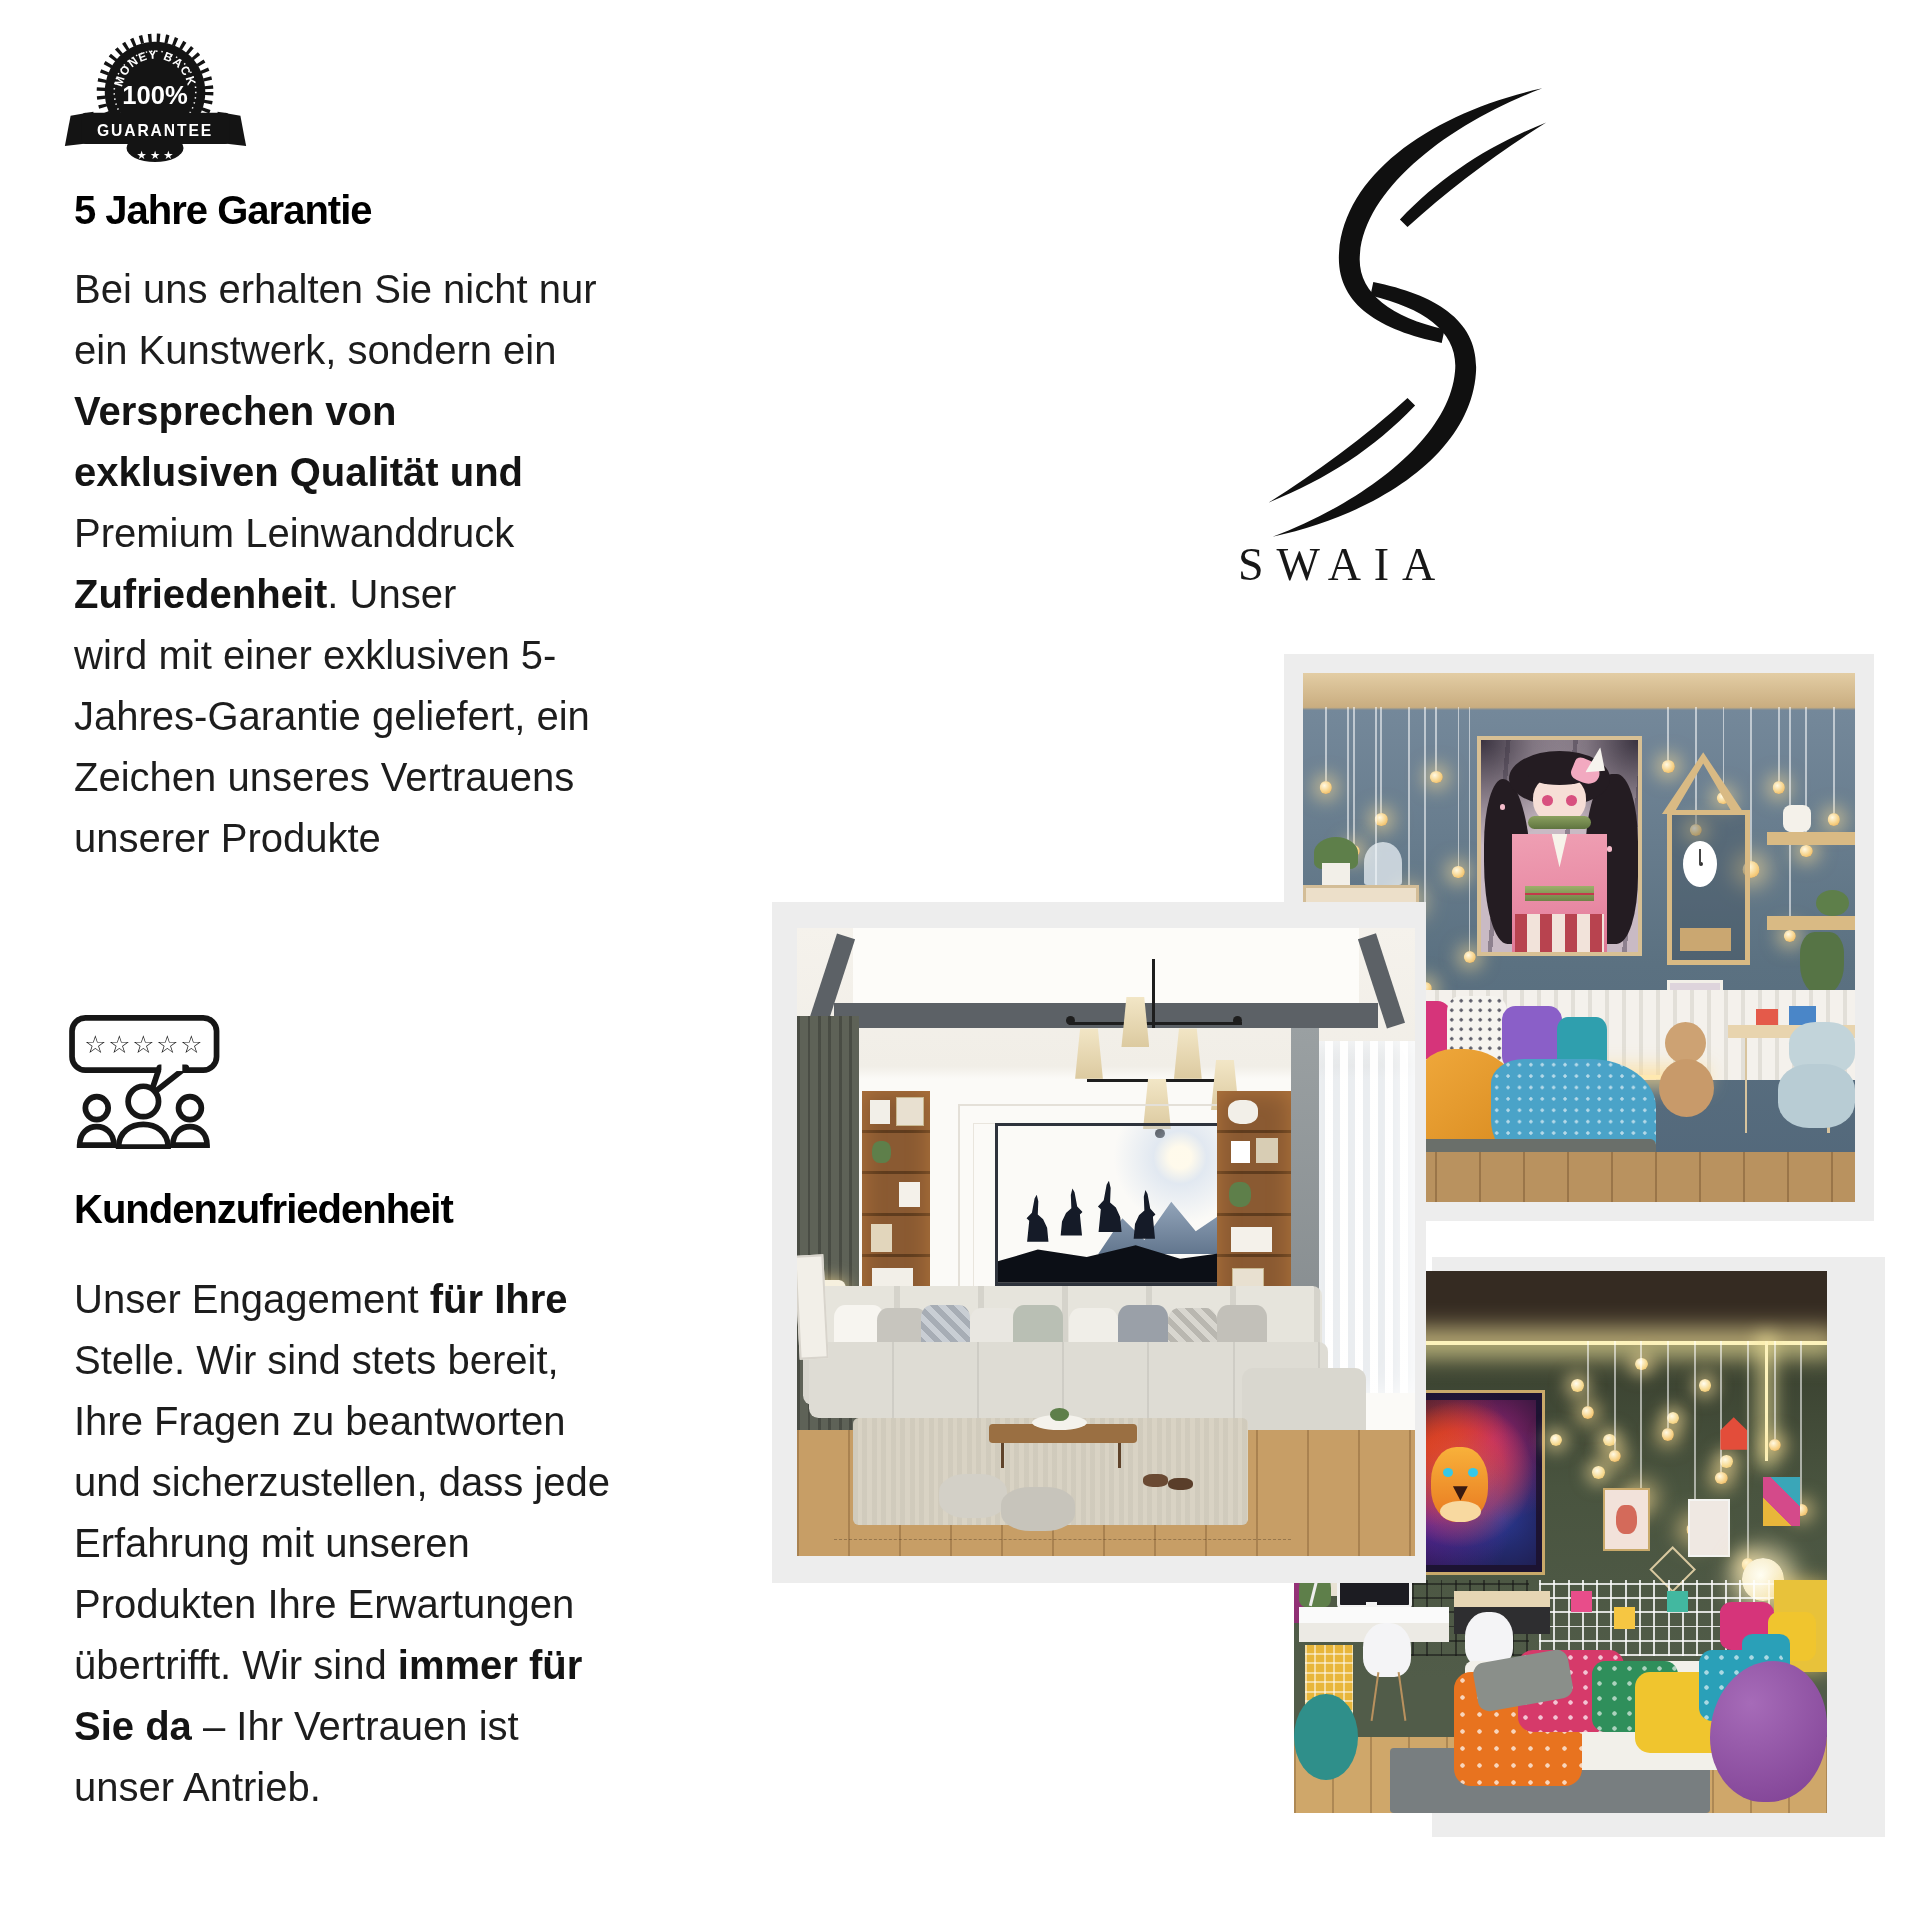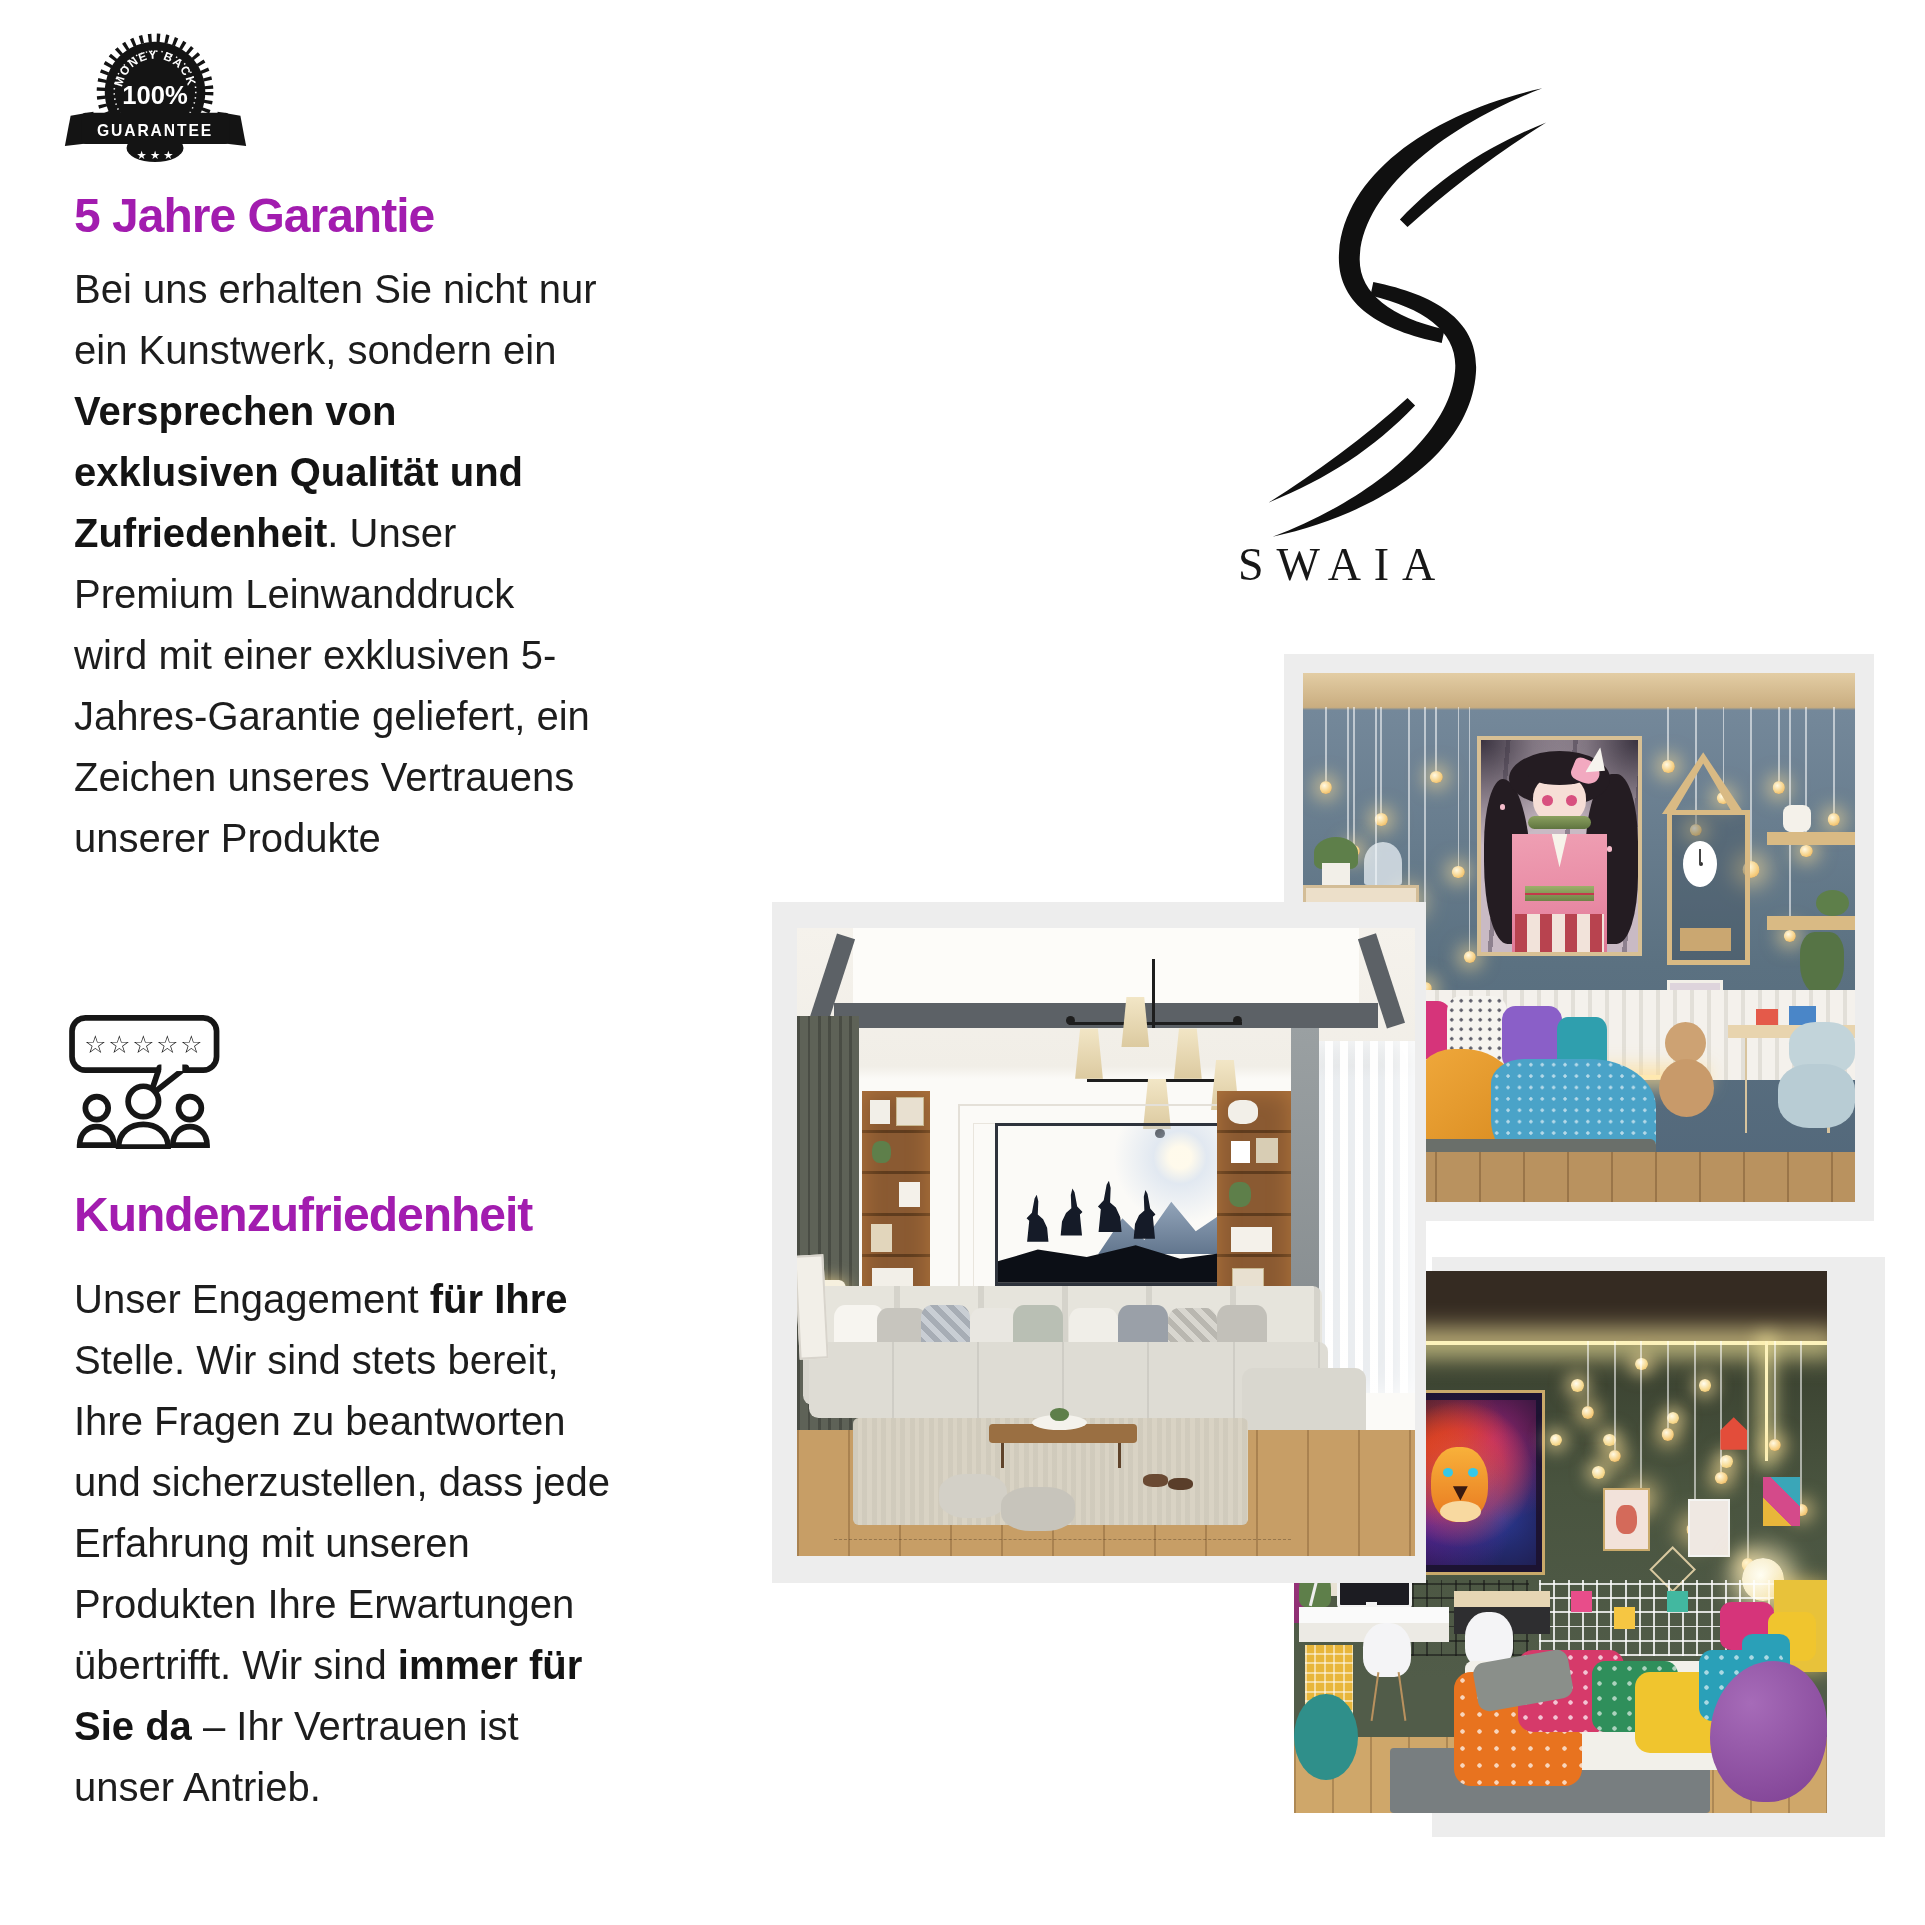--- a/index.html
+++ b/index.html
@@ -1,19 +1,19 @@
 <!DOCTYPE html>
 <html style="font-size:15px"><head>
 <meta charset="utf-8">
 <style>
   html,body{margin:0;padding:0;background:#ffffff;}
   #canvas{position:relative;width:1926px;height:1926px;background:#ffffff;overflow:hidden;
           font-family:"Liberation Sans","DejaVu Sans",sans-serif;color:#1c1c1c;}
   .ab{position:absolute;}
-  .heading{position:absolute;font-weight:700;font-size:48px;letter-spacing:-1px;color:#a21caf;}
+  .heading{position:absolute;font-weight:700;font-size:40px;letter-spacing:-1px;color:#000000;}
   .para{position:absolute;font-size:40px;line-height:61px;color:#1d1d1d;}
   .ln{white-space:pre;}
   .b{font-weight:700;color:#141414;}
   .card{position:absolute;background:#ededed;}
   .photo{position:absolute;overflow:hidden;}
   .cord{position:absolute;width:1.9px;background:rgba(255,255,255,.55);}
   .cord::after{content:'';position:absolute;bottom:-12.4px;left:50%;transform:translateX(-50%);
     width:12.4px;height:12.4px;border-radius:50%;
     background:radial-gradient(circle at 38% 35%,#fff9e3,#f7d287 55%,#eaa94e);
     box-shadow:0 0 17px 6.7px rgba(255,224,150,.55);}
@@ -48,22 +48,22 @@
     <text x="97" y="109" text-anchor="middle" font-size="16.5" font-weight="bold" fill="#ffffff" letter-spacing="2" font-family="Liberation Sans, sans-serif">GUARANTEE</text>
     <text x="97" y="134" text-anchor="middle" font-size="12" fill="#ffffff">★ ★ ★</text>
   </svg>
 
   <div class="heading" style="left:74px;top:188px;">5 Jahre Garantie</div>
   <div class="para" style="left:74px;top:259px;">
       <div class="ln"><span>Bei uns erhalten Sie nicht nur</span></div>
       <div class="ln"><span>ein Kunstwerk, sondern ein</span></div>
       <div class="ln"><span class="b">Versprechen von</span></div>
       <div class="ln"><span class="b">exklusiven Qualität und</span></div>
+      <div class="ln"><span>Premium Leinwanddruck</span></div>
       <div class="ln"><span class="b">Zufriedenheit</span><span>. Unser</span></div>
-      <div class="ln"><span>Premium Leinwanddruck</span></div>
       <div class="ln"><span>wird mit einer exklusiven 5-</span></div>
       <div class="ln"><span>Jahres-Garantie geliefert, ein</span></div>
       <div class="ln"><span>Zeichen unseres Vertrauens</span></div>
       <div class="ln"><span>unserer Produkte</span></div>
     </div>
 
   <svg class="ab" style="left:68px;top:1014px;" width="164" height="135" viewBox="0 0 172 142">
     <rect x="4" y="4" width="152" height="55" rx="14" fill="#ffffff" stroke="#161616" stroke-width="6"></rect>
     <polygon points="96,56 86,86 124,56" fill="#ffffff" stroke="#161616" stroke-width="6" stroke-linejoin="round"></polygon>
     <line x1="98" y1="56" x2="120" y2="56" stroke="#ffffff" stroke-width="8"></line>

